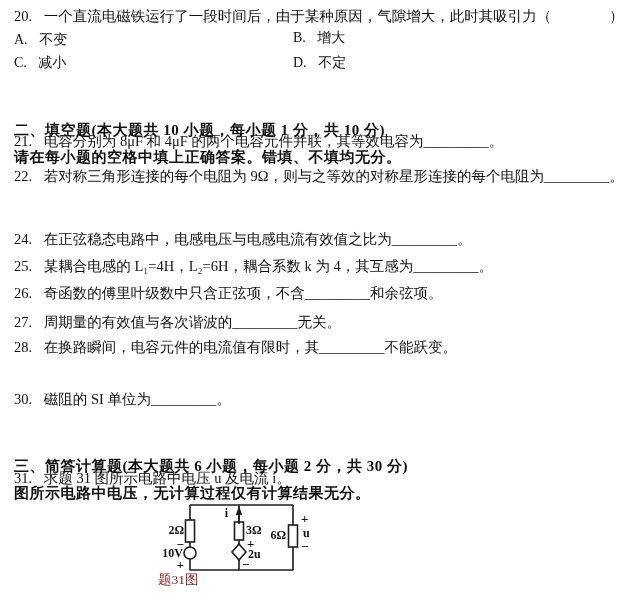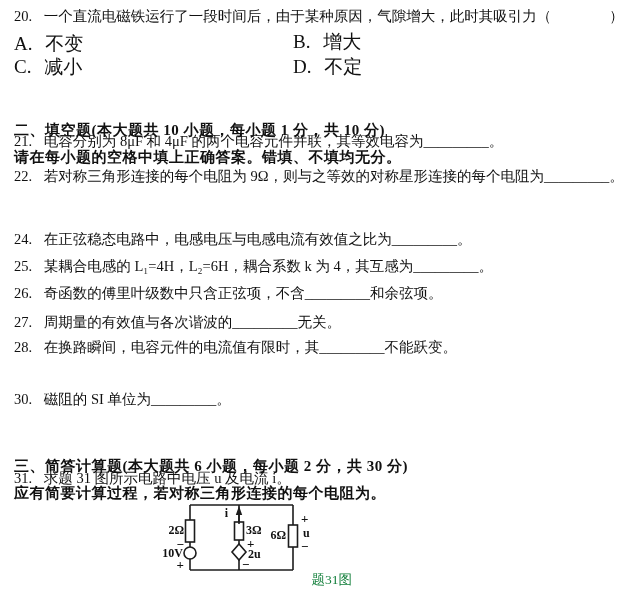--- a/index.html
+++ b/index.html
@@ -5,34 +5,34 @@
   html,body{margin:0;padding:0;}
   body{
     width:620px;height:595px;background:#ffffff;color:#000000;
     font-family:"Liberation Serif","DejaVu Serif",serif;
     position:relative;overflow:hidden;
   }
   .page{position:absolute;left:0;top:0;width:620px;height:595px;}
   .line{position:absolute;left:14px;font-size:14.5px;line-height:20px;white-space:nowrap;color:#111;}
   .num{display:inline-block;margin-right:8px;}
   .bold{font-weight:bold;font-size:15px;letter-spacing:0.5px;margin-top:40px;}
-  .opt{position:absolute;font-size:19px;white-space:nowrap;color:#111;}
+  .opt{position:absolute;font-size:14px;white-space:nowrap;color:#111;}
   .optlbl{margin-right:8px;}
   .circuit-wrap{position:absolute;left:150px;top:492px;width:200px;height:100px;}
   .circuit line, .circuit rect, .circuit circle, .circuit polygon{
     stroke:#1c1c1c;stroke-width:1.6;fill:none;
   }
   .circuit polygon.arrowhead{fill:#1c1c1c;stroke:none;}
   .circuit text{
     font-family:"Liberation Serif","DejaVu Serif",serif;
     font-weight:bold;font-size:12px;fill:#111;stroke:none;
   }
   .circuit text.sign{font-size:13px;}
-  .caption{position:absolute;left:152px;top:571px;width:200px;text-align:right;
-    font-size:13.5px;color:#15803d;}
+  .caption{position:absolute;left:158px;top:571px;width:200px;text-align:left;
+    font-size:13.5px;color:#7f1d1d;}
 </style>
 </head>
 <body>
 
 <div class="page">
 
   <div class="line" style="top:6px">
     <span class="num">20.</span>
     <span>一个直流电磁铁运行了一段时间后，由于某种原因，气隙增大，此时其吸引力（　　　　）</span>
   </div>
@@ -83,21 +83,21 @@
   <div class="line" style="top:337px">
     <span class="num">28.</span>
     <span>在换路瞬间，电容元件的电流值有限时，其_________不能跃变。</span>
   </div>
   <div class="line" style="top:389px">
     <span class="num">30.</span>
     <span>磁阻的 SI 单位为_________。</span>
   </div>
 
   <div class="line bold" style="top:416px">三、简答计算题(本大题共 6 小题，每小题 2 分，共 30 分)</div>
-  <div class="line bold" style="top:443px">应有简要计算过程，若对称三角形连接的每个电阻为。</div>
+  <div class="line bold" style="top:443px">图所示电路中电压，无计算过程仅有计算结果无分。</div>
   <div class="line" style="top:468px">
     <span class="num">31.</span>
     <span>求题 31 图所示电路中电压 u 及电流 i。</span>
   </div>
 
   <div class="circuit-wrap">
     <svg class="circuit" width="200" height="100" viewBox="0 0 200 100">
 
       <line x1="40" y1="13" x2="143" y2="13"></line>
       <line x1="40" y1="78" x2="143" y2="78"></line>

